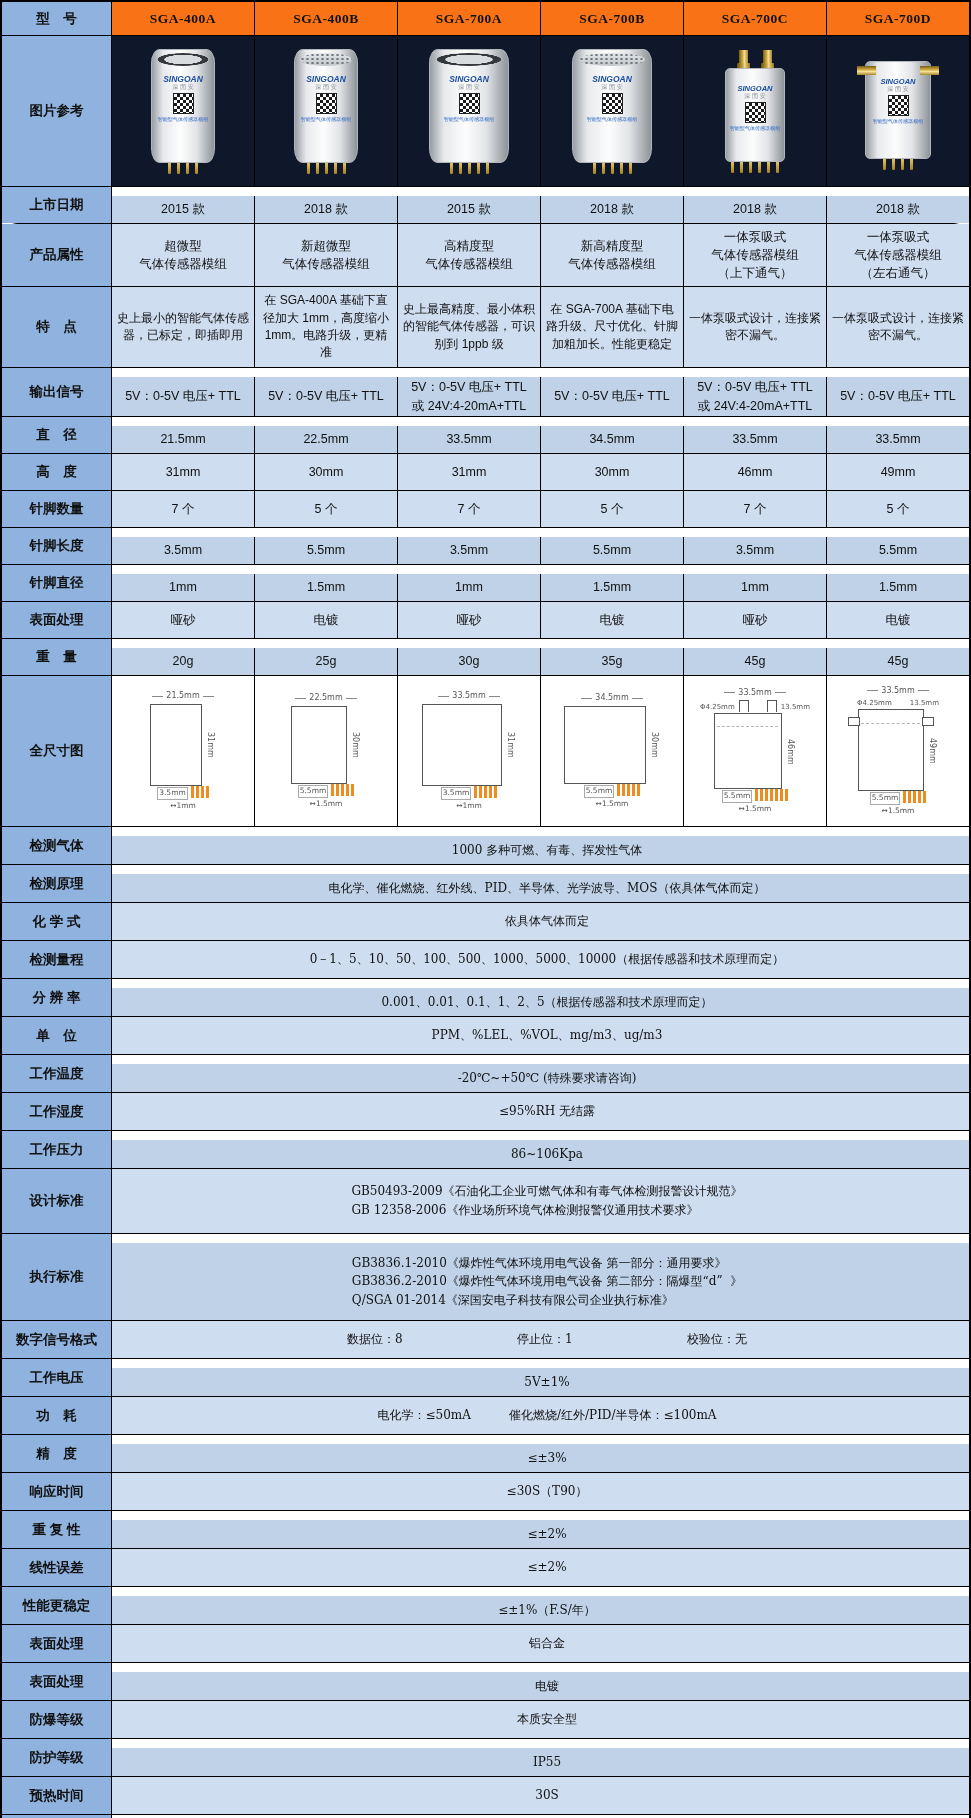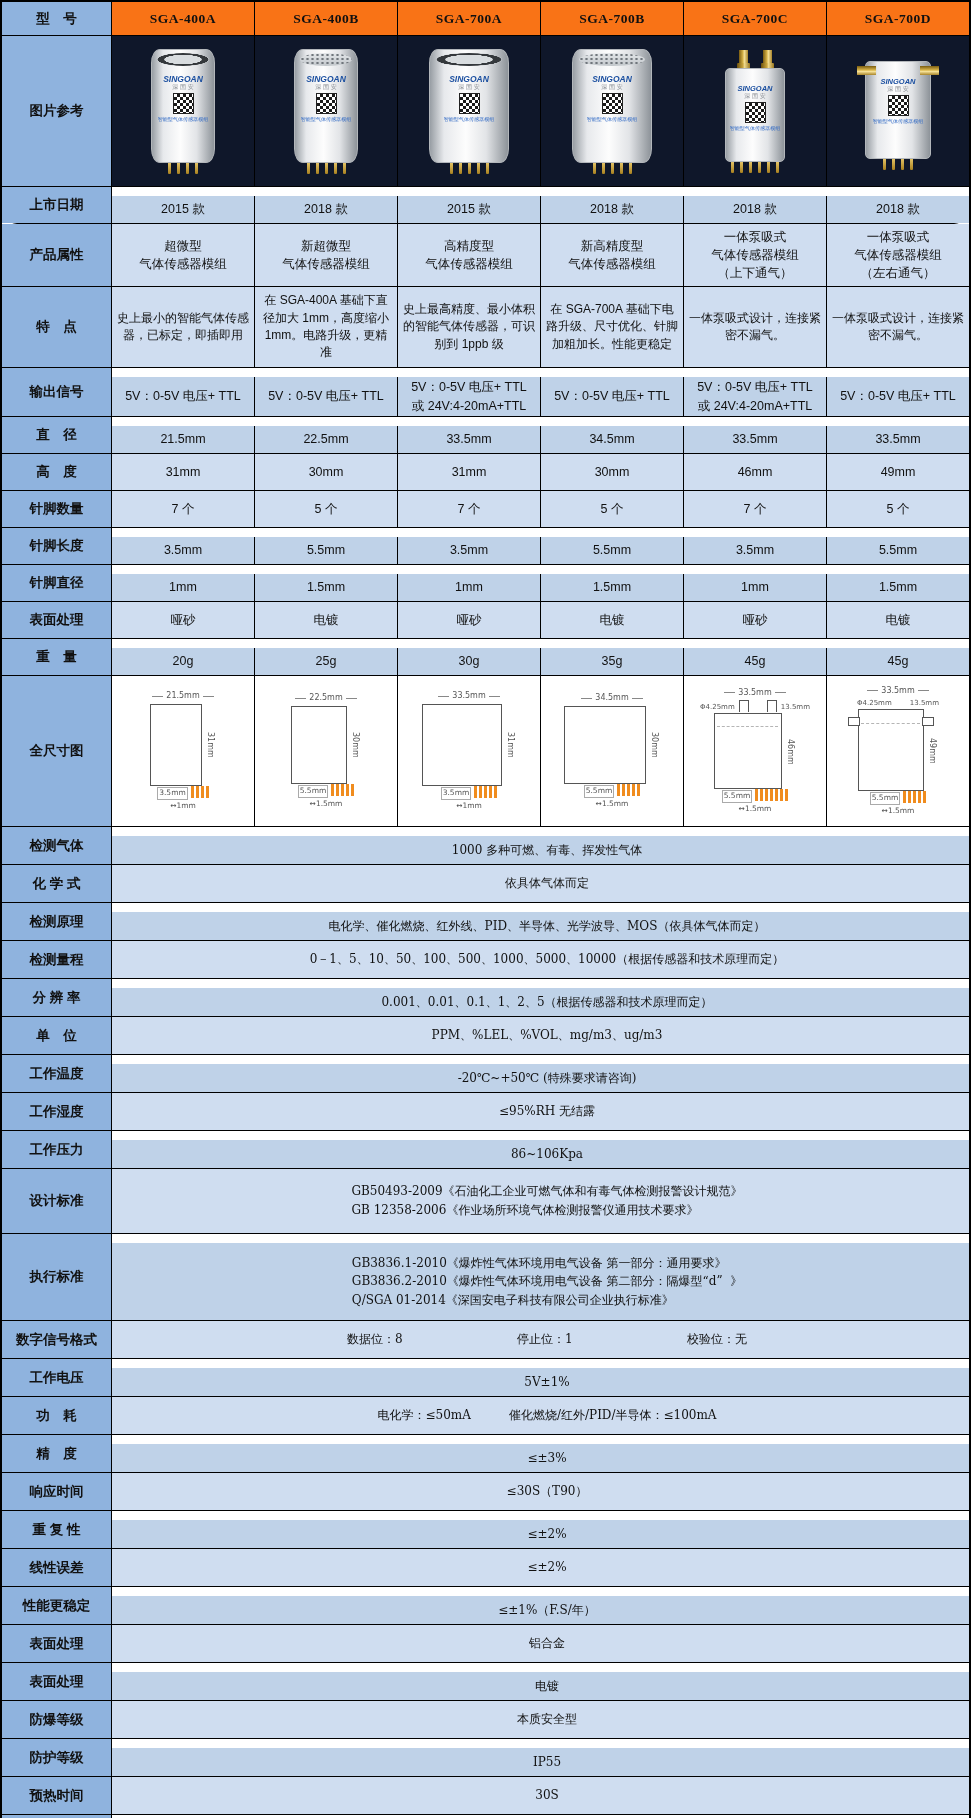--- a/index.html
+++ b/index.html
@@ -668,32 +668,32 @@
   <div class="row wrow">
     <div class="cell lab">
         <span>检测气体</span>
       </div>
     <div class="cell val d">
         <span>1000 多种可燃、有毒、挥发性气体</span>
       </div>
   </div>
   <div class="row wrow">
     <div class="cell lab">
+        <span>检测原理</span>
+      </div>
+    <div class="cell val d">
+        <span>电化学、催化燃烧、红外线、PID、半导体、光学波导、MOS（依具体气体而定）</span>
+      </div>
+  </div>
+  <div class="row wrow">
+    <div class="cell lab">
         <span>化 学 式</span>
       </div>
     <div class="cell val l">
         <span>依具体气体而定</span>
-      </div>
-  </div>
-  <div class="row wrow">
-    <div class="cell lab">
-        <span>检测原理</span>
-      </div>
-    <div class="cell val d">
-        <span>电化学、催化燃烧、红外线、PID、半导体、光学波导、MOS（依具体气体而定）</span>
       </div>
   </div>
   <div class="row wrow">
     <div class="cell lab">
         <span>检测量程</span>
       </div>
     <div class="cell val l">
         <span>0－1、5、10、50、100、500、1000、5000、10000（根据传感器和技术原理而定）</span>
       </div>
   </div>

